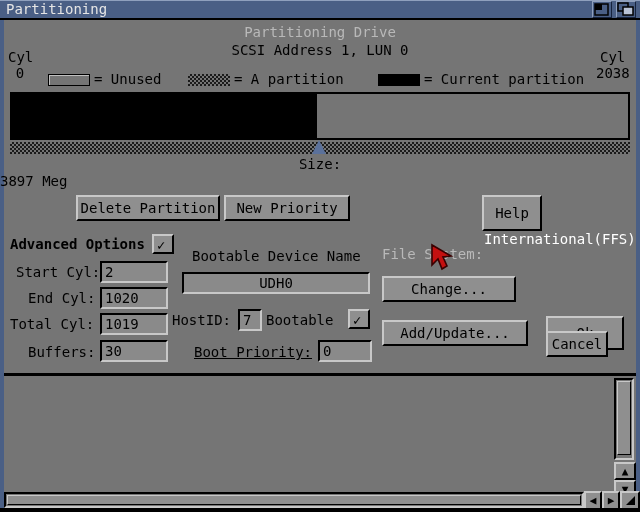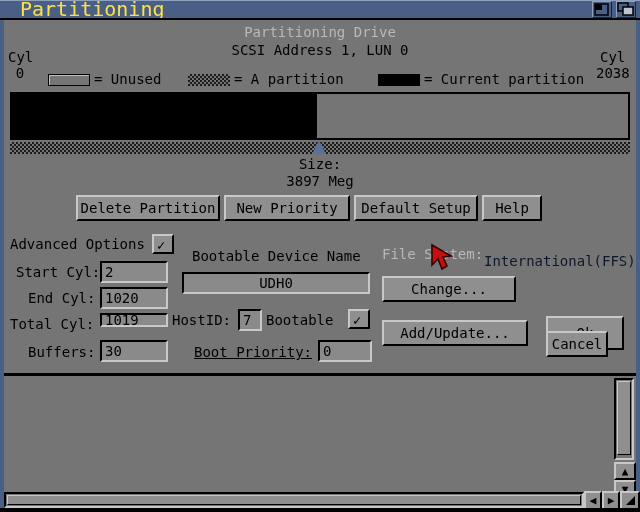--- a/index.html
+++ b/index.html
@@ -49,24 +49,24 @@
     background: #8fa0bd;
   }
   #titlebar .tb-bottom {
     position: absolute;
     left: 0; bottom: 0;
     width: 640px; height: 2px;
     background: #000;
   }
   #title-text {
     position: absolute;
-    left: 20px; top: 1px;
-    font-size: 20px;
+    left: 6px; top: 1px;
+    font-size: 14px;
     line-height: 17px;
-    color: #fde047;
+    color: #e5e5e5;
     letter-spacing: 0px;
     white-space: nowrap;
   }
   .tb-gadget {
     position: absolute;
     top: 1px;
     width: 20px; height: 17px;
     background: #4a5f85;
     box-sizing: border-box;
     border-left: 1px solid #8fa0bd;
@@ -213,21 +213,21 @@
     width: 640px;
     text-align: center;
     font-size: 14px;
     line-height: 15px;
     color: #000;
   }
   #size-value {
     position: absolute;
     left: 0; top: 174px;
     width: 640px;
-    text-align: center;
+    text-align: left;
     font-size: 14px;
     line-height: 15px;
     color: #000;
   }
 
   
   .abtn {
     position: absolute;
     box-sizing: border-box;
     background: #8f8f8f;
@@ -244,50 +244,50 @@
     display: flex;
     align-items: center;
     justify-content: center;
     line-height: 1;
     padding: 0;
   }
 
   #btn-delete   { left: 76px;  top: 195px; width: 144px; height: 26px; }
   #btn-new      { left: 224px; top: 195px; width: 126px; height: 26px; }
   #btn-default  { left: 354px; top: 195px; width: 124px; height: 26px; }
-  #btn-help     { left: 482px; top: 195px; width: 60px;  height: 26px; }
+  #btn-help     { left: 482px; top: 195px; width: 60px;  height: 36px; }
 
   #btn-change   { left: 382px; top: 276px; width: 134px; height: 26px; }
   #btn-addupd   { left: 382px; top: 320px; width: 146px; height: 26px; }
   #btn-ok       { left: 546px; top: 285px; width: 78px;  height: 34px; margin-top: 31px; }
   #btn-cancel   { left: 546px; top: 331px; width: 62px;  height: 26px; }
 
   
   .lbl {
     position: absolute;
     font-size: 14px;
     line-height: 15px;
     color: #000;
     white-space: nowrap;
   }
   .lbl-light { color: #b9b9b9; }
 
-  #lbl-advanced  { left: 10px; top: 237px; }
+  #lbl-advanced  { left: 10px; top: 237px; font-weight: bold; }
   #lbl-start     { left: 16px; top: 265px; }
   #lbl-end       { left: 28px; top: 291px; }
   #lbl-total     { left: 10px; top: 317px; }
   #lbl-buffers   { left: 28px; top: 345px; }
 
   #lbl-devname   { left: 192px; top: 249px; }
   #lbl-hostid    { left: 172px; top: 313px; }
   #lbl-bootable  { left: 266px; top: 313px; }
   #lbl-bootprio  { left: 194px; top: 345px; text-decoration: underline; }
 
   #lbl-filesys   { left: 382px; top: 247px; }
-  #lbl-filesysval{ left: 484px; top: 254px; color: #0f172a; }
+  #lbl-filesysval{ left: 484px; top: 232px; color: #ffffff; }
 
   
   .afield {
     position: absolute;
     box-sizing: border-box;
     background: #8a8a8a;
     border-top: 2px solid #000;
     border-left: 2px solid #000;
     border-right: 2px solid #c8c8c8;
     border-bottom: 2px solid #c8c8c8;
@@ -299,21 +299,21 @@
     white-space: nowrap;
     overflow: hidden;
     font-family: "DejaVu Sans Mono", monospace;
     cursor: text;
   }
   .afield.left   { justify-content: flex-start; padding-left: 3px; }
   .afield.center { justify-content: center; }
 
   #fld-start    { left: 100px; top: 261px; width: 68px; height: 22px; }
   #fld-end      { left: 100px; top: 287px; width: 68px; height: 22px; }
-  #fld-total    { left: 100px; top: 313px; width: 68px; height: 14px; }
+  #fld-total    { left: 100px; top: 313px; width: 68px; height: 22px; }
   #fld-buffers  { left: 100px; top: 340px; width: 68px; height: 22px; }
   #fld-devname  { left: 182px; top: 272px; width: 188px; height: 22px; }
   #fld-hostid   { left: 238px; top: 309px; width: 24px;  height: 22px; }
   #fld-bootprio { left: 318px; top: 340px; width: 54px;  height: 22px; }
 
   
   .acheck {
     position: absolute;
     box-sizing: border-box;
     width: 22px; height: 20px;
@@ -479,21 +479,20 @@
     <div id="map-used" style="width: 49.5%;"></div>
   </div>
   <div id="slider-track"></div>
   <div id="slider-knob" style="left: 312px;"></div>
 
   <div id="size-word">Size:</div>
   <div id="size-value">3897 Meg</div>
 
   <button class="abtn" id="btn-delete">Delete Partition</button>
   <button class="abtn" id="btn-new">New Priority</button>
-  <button class="abtn" id="btn-default">Default Setup</button>
   <button class="abtn" id="btn-help">Help</button>
 
   <div class="lbl" id="lbl-advanced">Advanced Options</div>
   <div class="acheck" id="chk-advanced">
     <span class="tick">✓</span>
   </div>
 
   <div class="lbl" id="lbl-start">Start Cyl:</div>
   <div class="afield left" id="fld-start">2</div>
 

